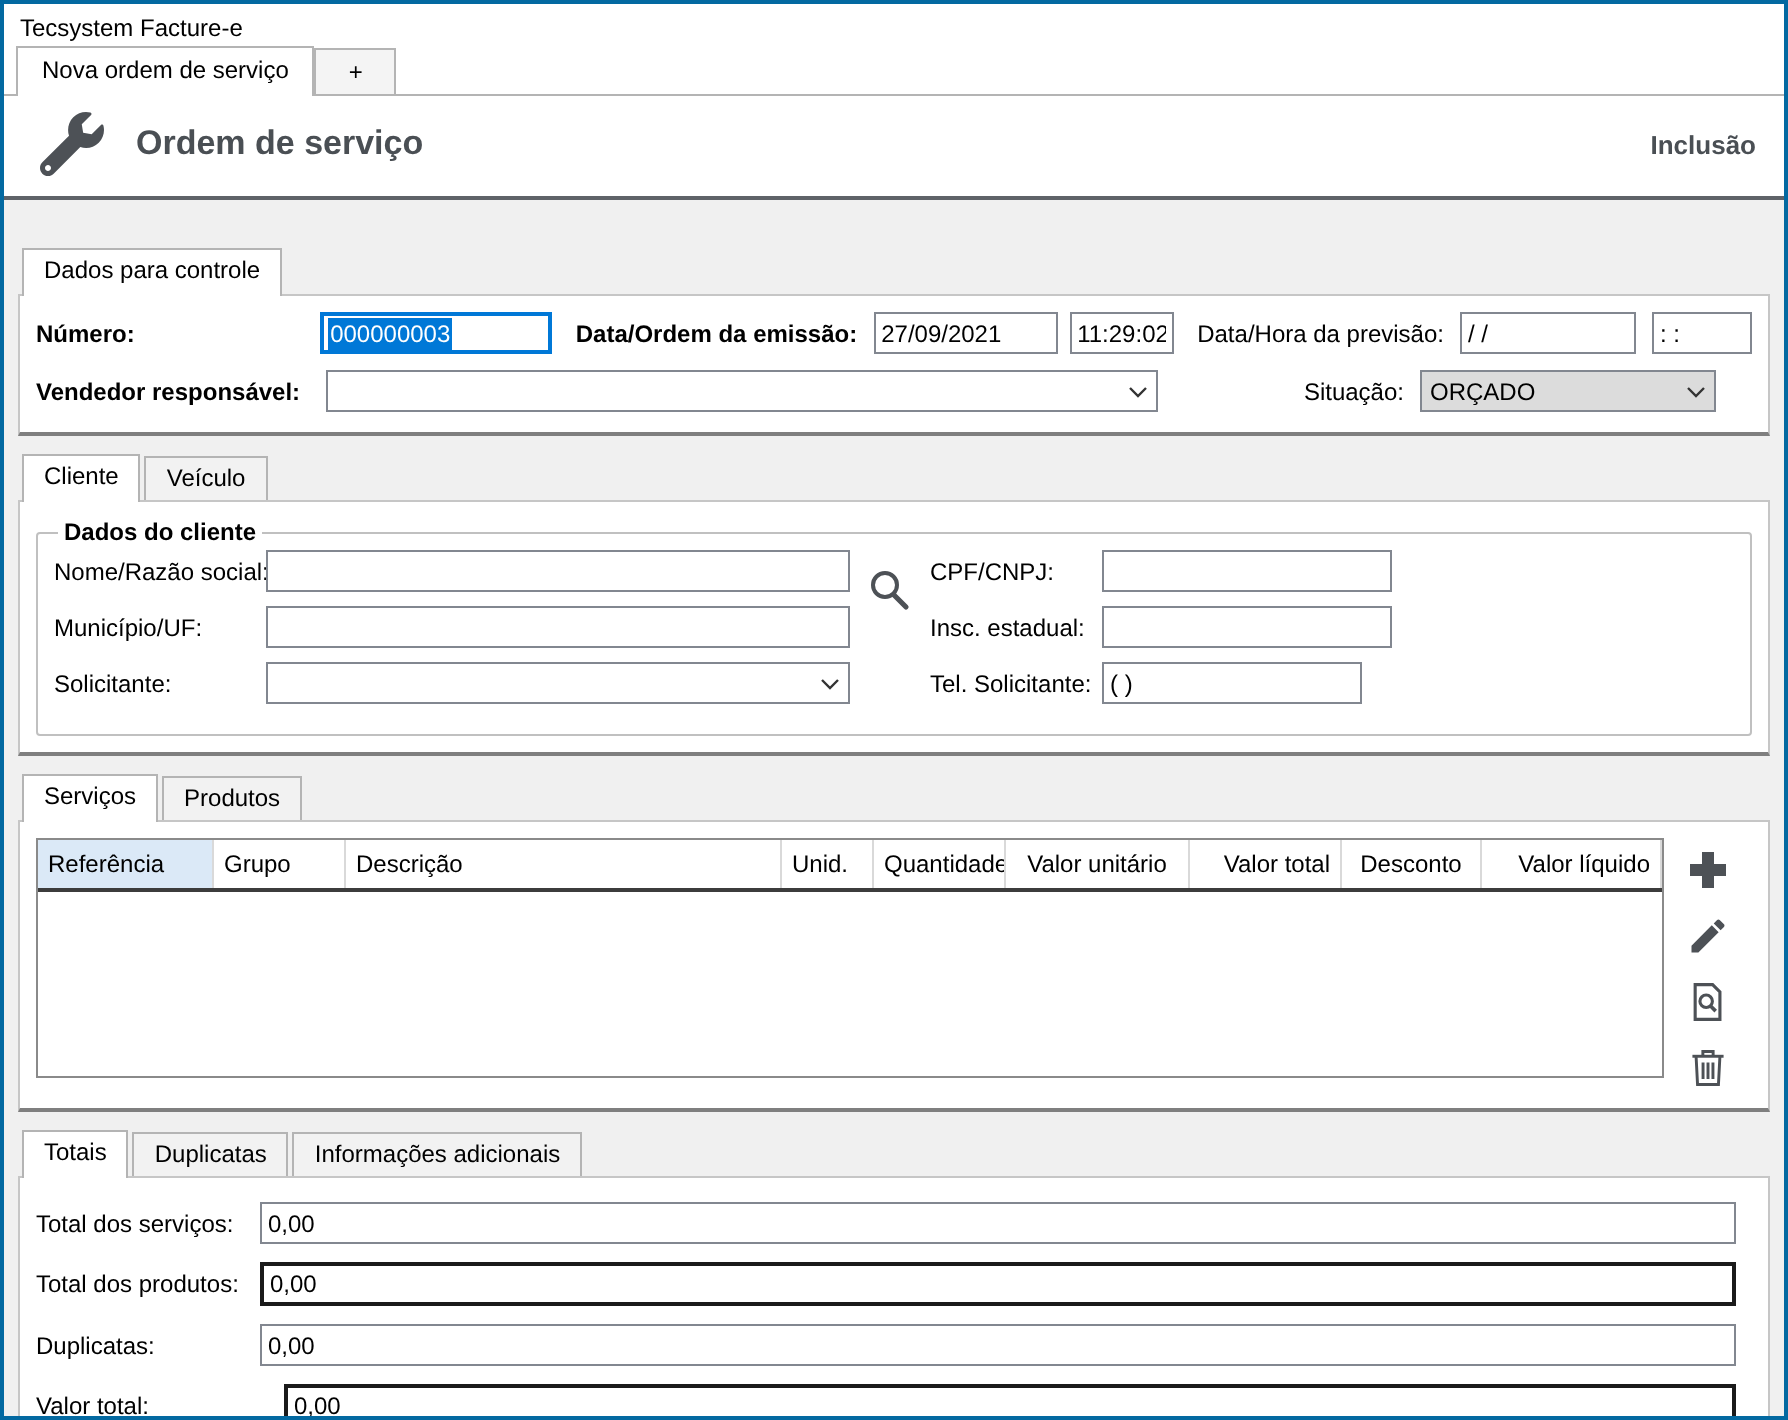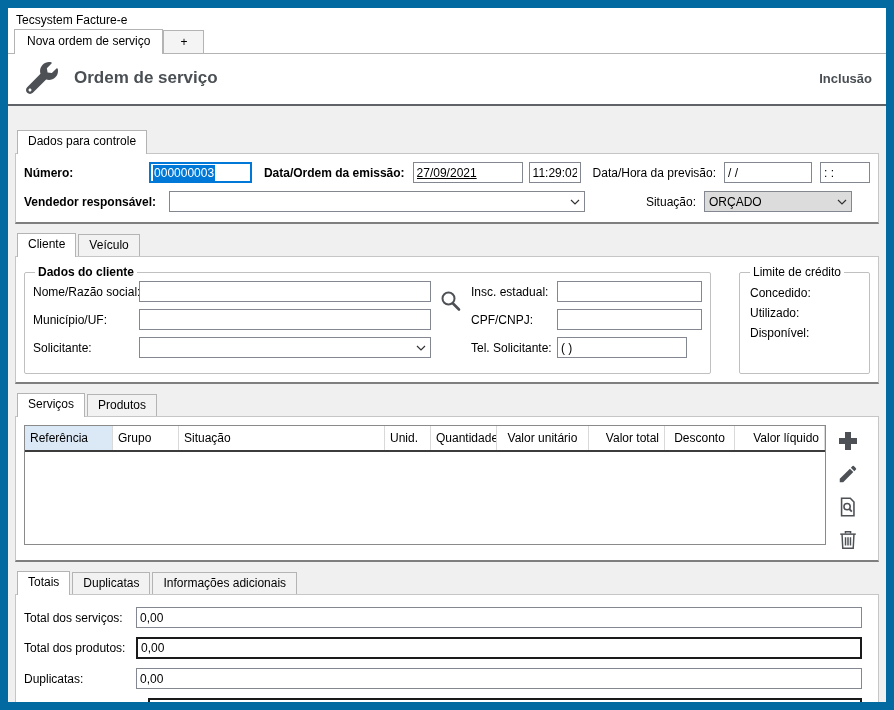--- a/index.html
+++ b/index.html
@@ -5,21 +5,21 @@
   * { box-sizing: border-box; margin: 0; padding: 0; }
   html,body { width:894px; height:710px; }
   body {
     font-family: "Liberation Sans", sans-serif;
     font-size: 12px;
     color: #000;
     background: #fff;
   }
   .win {
     width: 894px; height: 710px;
-    border: 8px solid #0369a1;
+    border: 2px solid #0369a1;
     display: flex; flex-direction: column;
     background: #fff;
     overflow: hidden;
   }
   .titlebar { padding: 5px 8px 3px 8px; background: #fff; }
   .maintabs {
     display: flex; align-items: flex-end;
     border-bottom: 1px solid #b4b4b4;
     padding-left: 6px; background: #fff; height: 24px;
   }
@@ -100,21 +100,21 @@
   .th.ct { justify-content: center; }
   .tbody-empty { height: 92px; background: #fff; }
   .tools { width: 44px; display: flex; flex-direction: column; align-items: center; gap: 9px; padding-top: 4px; }
   .iconbtn { width: 24px; height: 24px; display: flex; align-items: center; justify-content: center; cursor: pointer; }
 
   .totrow { display: flex; align-items: center; margin-bottom: 9px; justify-content: center; }
   .totrow .lbl { width: 112px; }
   .totrow input.txt { flex: 1; margin-right: 8px; }
   .totrow input.txt.emph { border: 2px solid #1a1a1a; height: 22px; }
   .w145 { width: 145px; } .w118 { width: 118px; }
-  .w92 { width: 110px; text-decoration: underline; } .w52 { width: 52px; } .w88 { width: 88px; } .w50 { width: 50px; }
+  .w92 { width: 92px; } .w52 { width: 52px; } .w88 { width: 88px; } .w50 { width: 50px; }
   .w416 { width: 416px; } .w148 { width: 148px; }
   .lblcol { width: 106px; } .in292 { width: 292px; }
   .rlblcol { width: 86px; } .in145 { width: 145px; } .in130 { width: 130px; }
   .ml12 { margin-left: 12px; } .ml8 { margin-left: 8px; } .ml6 { margin-left: 6px; }
   .mla { margin-left: auto; } .mr18 { margin-right: 18px; }
   svg { display: block; }
 </style>
 </head>
 <body>
 
@@ -225,60 +225,54 @@
               <div class="searchcell">
                 <span>
                   <svg width="24" height="24" viewBox="0 0 24 24">
                       <circle cx="9.5" cy="9.5" r="6" fill="none" stroke="#4d5156" stroke-width="2"></circle>
                       <line x1="14" y1="14.5" x2="20" y2="20.5" stroke="#4d5156" stroke-width="2.6" stroke-linecap="round"></line>
                     </svg>
                 </span>
               </div>
               <div class="col-rows">
                 <div class="frow">
+                  <span class="lbl rlblcol">CPF/CNPJ:</span>
+                  <input class="txt in145" value="" style="">
+                </div>
+                <div class="frow">
                   <span class="lbl rlblcol">Insc. estadual:</span>
                   <input class="txt in145" value="" style="">
                 </div>
                 <div class="frow">
-                  <span class="lbl rlblcol">CPF/CNPJ:</span>
-                  <input class="txt in145" value="" style="">
-                </div>
-                <div class="frow">
                   <span class="lbl rlblcol">Tel. Solicitante:</span>
                   <input class="txt in130" value="( )" style="">
                 </div>
               </div>
             </div>
-          </fieldset>
-          <fieldset class="fs-credit">
-            <legend>Limite de crédito</legend>
-            <div class="cr">Concedido:</div>
-            <div class="cr">Utilizado:</div>
-            <div class="cr">Disponível:</div>
           </fieldset>
         </div>
       </div>
     </div>
 
     <div class="section">
       <div class="stabs">
         <div class="stab active">
           <span>Serviços</span>
         </div>
         <div class="stab">
           <span>Produtos</span>
         </div>
       </div>
       <div class="sbody">
         <div class="svc-wrap">
           <div class="table">
             <div class="thead">
               <div class="th hl" style="width:88px">Referência</div>
               <div class="th" style="width:66px">Grupo</div>
-              <div class="th" style="flex:1">Situação</div>
+              <div class="th" style="flex:1">Descrição</div>
               <div class="th" style="width:46px">Unid.</div>
               <div class="th" style="width:66px">Quantidade</div>
               <div class="th ct" style="width:92px">Valor unitário</div>
               <div class="th rt" style="width:76px">Valor total</div>
               <div class="th ct" style="width:70px">Desconto</div>
               <div class="th rt" style="width:90px">Valor líquido</div>
             </div>
             <div class="tbody-empty"></div>
           </div>
           <div class="tools">

